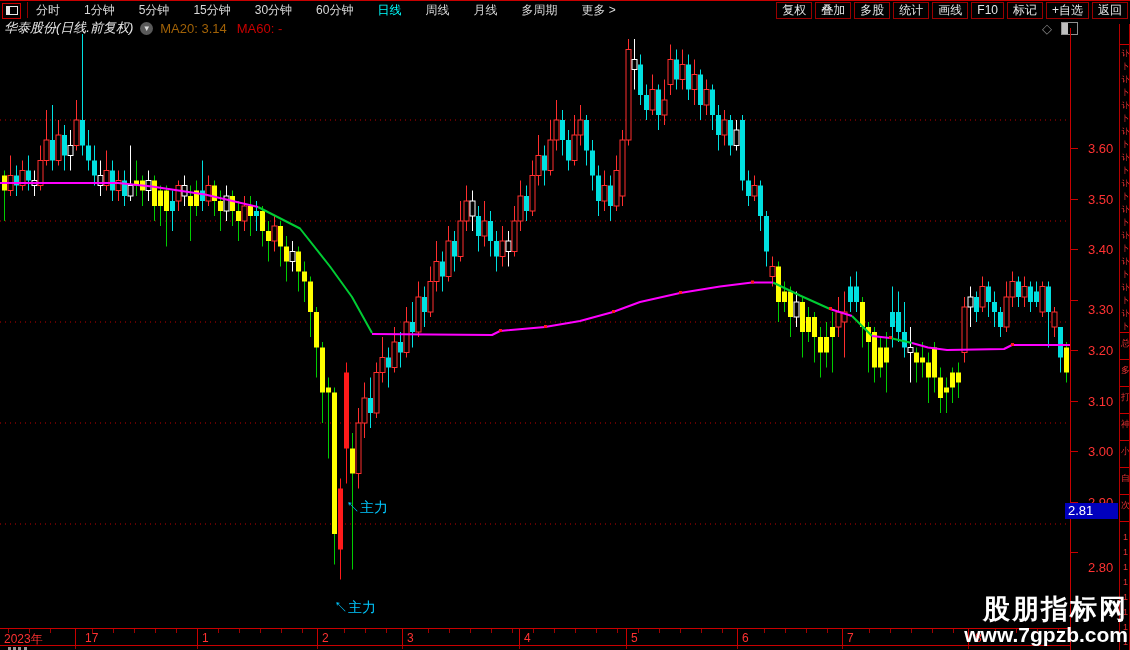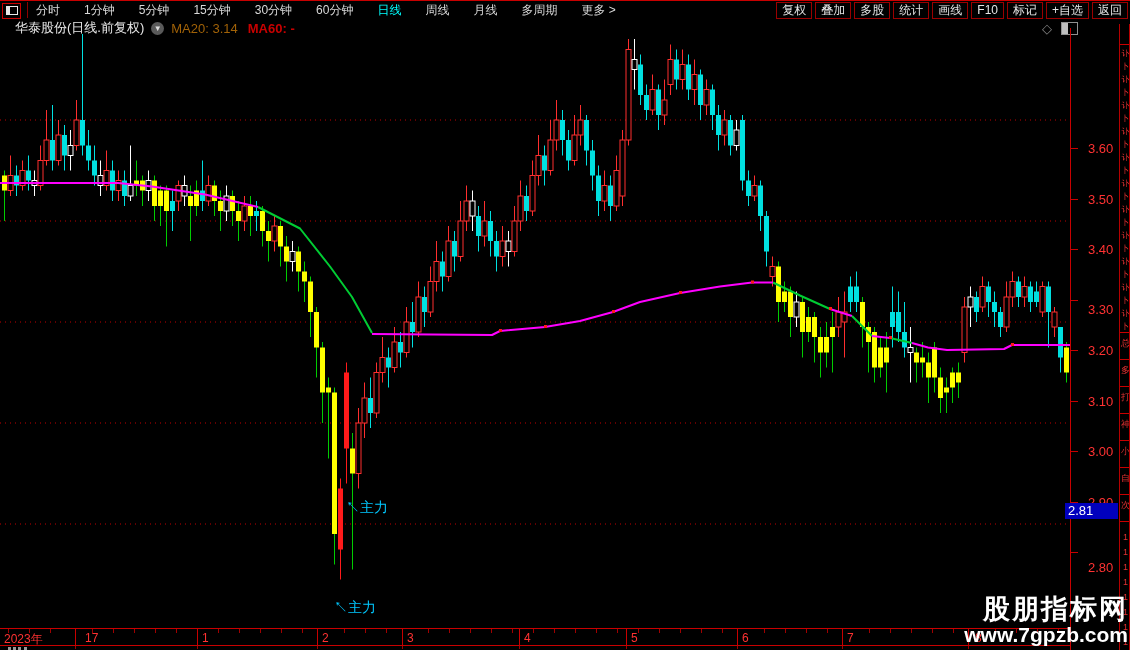--- a/index.html
+++ b/index.html
@@ -13,25 +13,25 @@
           border:1px solid #e8e8e8;border-left:4px solid #e8e8e8;}
   .tb-sep{width:1px;height:16px;background:#8b0000;margin-right:8px;}
   .tb-left{display:flex;gap:24px;align-items:center;}
   .tb-item{cursor:default;white-space:nowrap;}
   .tb-item.active{color:#00ffff;}
   .tb-right{margin-left:auto;display:flex;gap:3px;margin-right:2px;}
   .tb-btn{border:1px solid #9b0000;padding:0 5px;height:15px;line-height:15px;color:#e6e6e6;white-space:nowrap;}
   
   .titlebar{position:absolute;left:0;top:19px;width:1130px;height:18px;display:flex;align-items:center;
           font-size:13px;color:#e8e8e8;}
-  .t-name{margin-left:15px;white-space:nowrap;}
+  .t-name{margin-left:4px;white-space:nowrap;font-style:italic;}
   .t-circle{width:13px;height:13px;border-radius:50%;background:#5a5a5a;color:#ddd;font-size:8px;
           line-height:13px;text-align:center;margin:0 7px;flex:none;}
   .t-ma20{color:#a16207;white-space:nowrap;}
-  .t-ma60{color:#c80000;margin-left:10px;white-space:nowrap;font-weight:bold;}
+  .t-ma60{color:#c80000;margin-left:10px;white-space:nowrap;}
   .t-right{margin-left:auto;margin-right:52px;display:flex;align-items:center;gap:9px;color:#888;}
   .t-diamond{font-size:13px;line-height:13px;}
   .t-panel{width:15px;height:11px;border:1px solid #909090;position:relative;}
   .t-panel::after{content:"";position:absolute;left:0;top:0;width:6px;height:11px;background:#c0c0c0;}
   
   .chart-svg{position:absolute;left:0;top:28px;}
   
   .vline-right{position:absolute;left:1070px;top:28px;width:1px;height:622px;background:#c80000;}
   .ytick{position:absolute;left:1070px;width:8px;height:1px;background:#c80000;}
   .ylab{position:absolute;left:1088px;width:36px;font-size:13px;color:#ff3232;}

